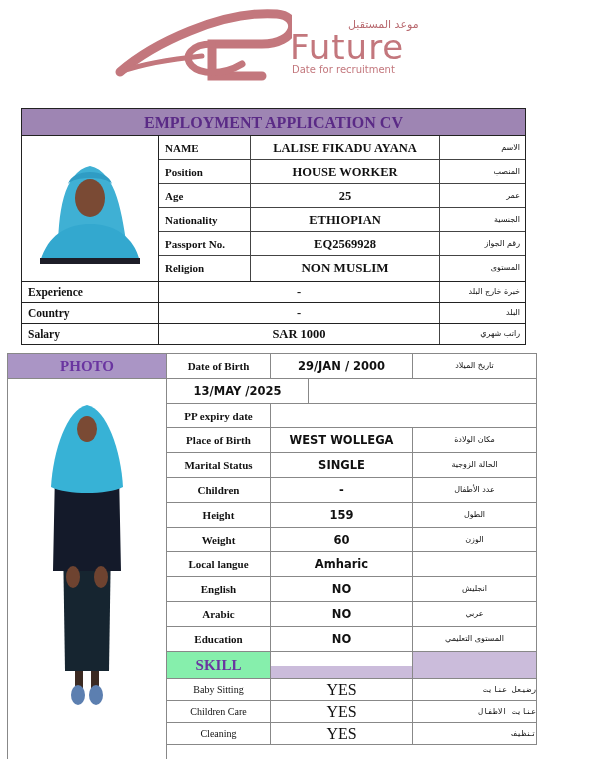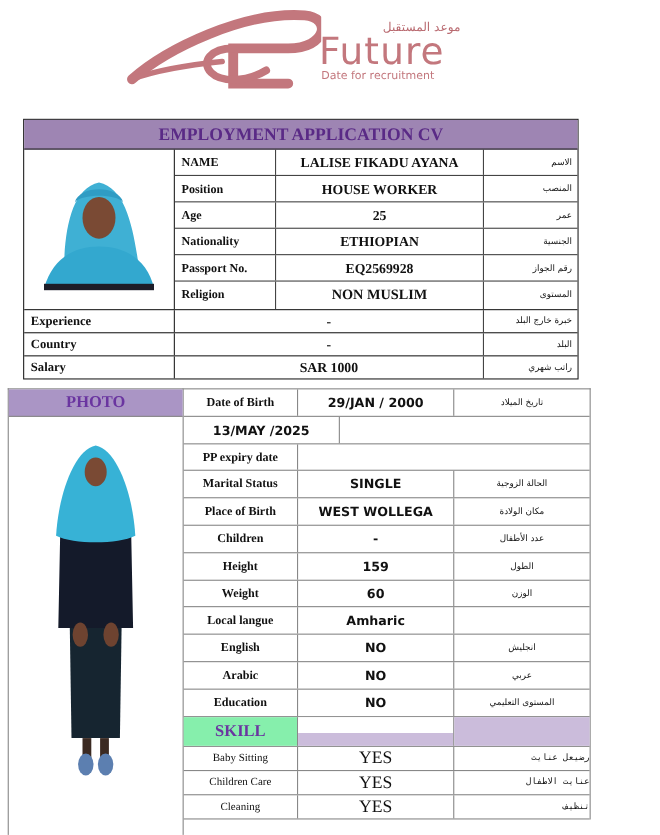--- a/index.html
+++ b/index.html
@@ -158,28 +158,28 @@
     </div>
     <div class="t2-row">
       <div class="d-value">13/MAY /2025</div>
       <div class="d-ar"></div>
     </div>
     <div class="t2-row">
       <div class="d-label">PP expiry date</div>
       <div class="d-ar"></div>
     </div>
     <div class="t2-row">
+      <div class="d-label">Place of Birth</div>
+      <div class="d-value">WEST WOLLEGA</div>
+      <div class="d-ar">مكان الولادة</div>
+    </div>
+    <div class="t2-row">
       <div class="d-label">Marital Status</div>
       <div class="d-value">SINGLE</div>
       <div class="d-ar">الحالة الزوجية</div>
-    </div>
-    <div class="t2-row">
-      <div class="d-label">Place of Birth</div>
-      <div class="d-value">WEST WOLLEGA</div>
-      <div class="d-ar">مكان الولادة</div>
     </div>
     <div class="t2-row">
       <div class="d-label">Children</div>
       <div class="d-value">-</div>
       <div class="d-ar">عدد الأطفال</div>
     </div>
     <div class="t2-row">
       <div class="d-label">Height</div>
       <div class="d-value">159</div>
       <div class="d-ar">الطول</div>

